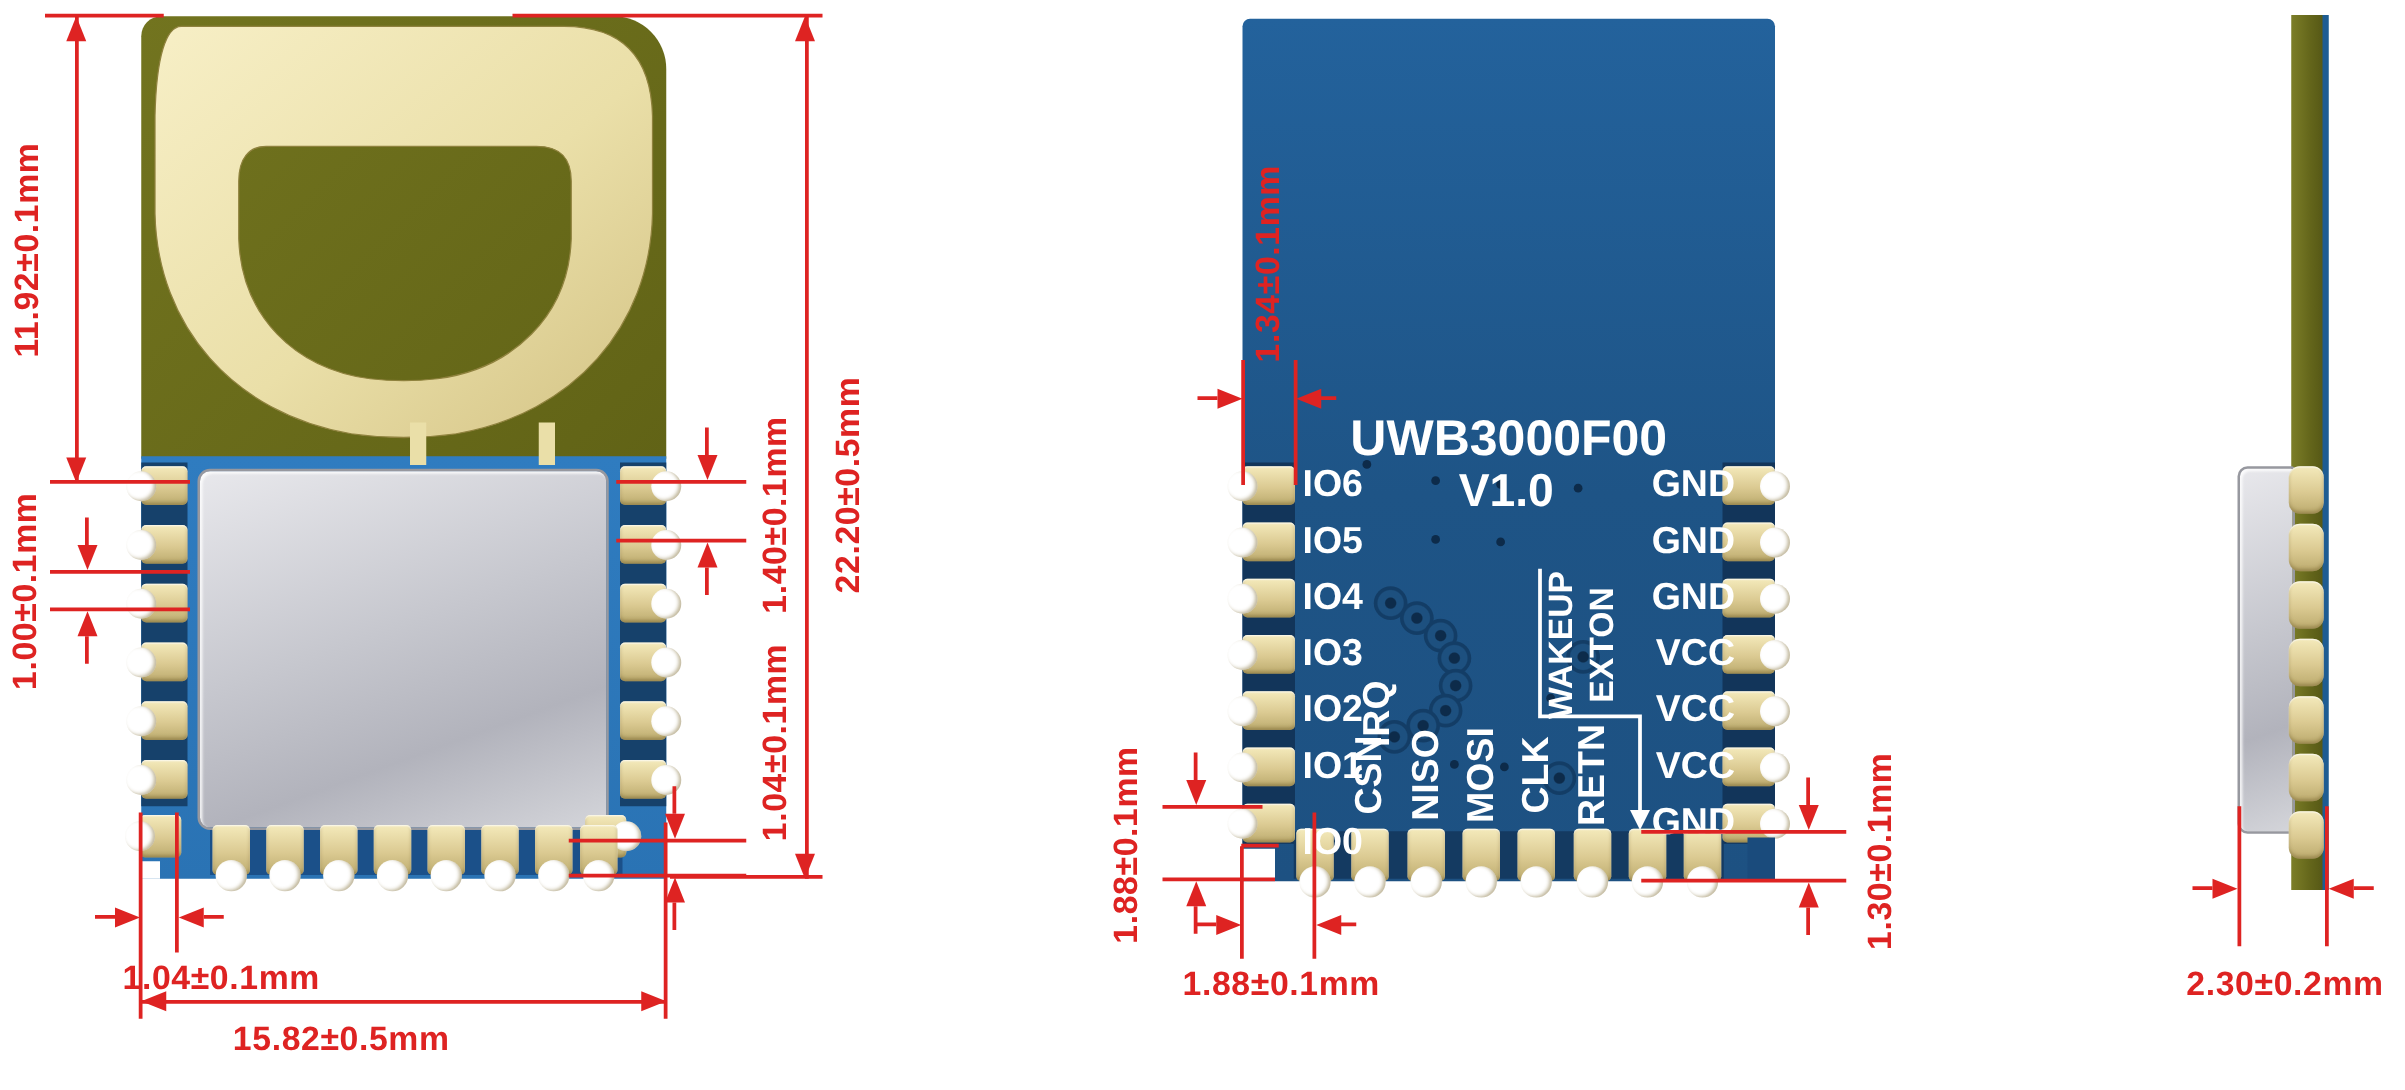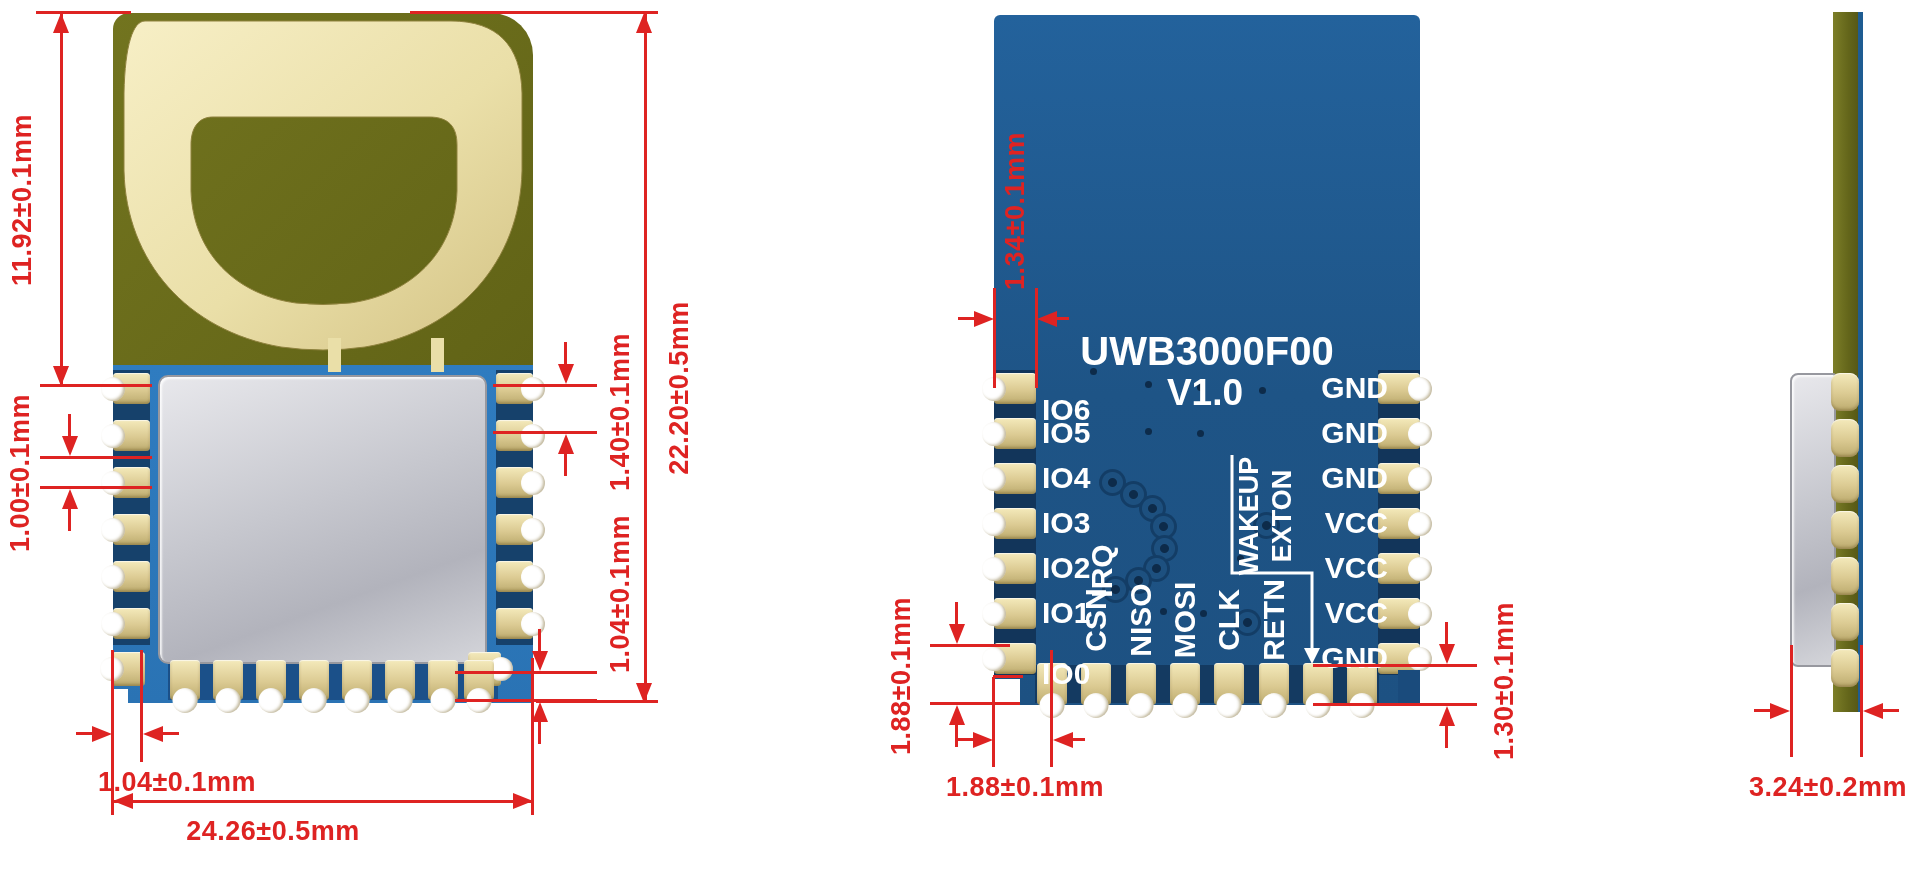--- a/index.html
+++ b/index.html
@@ -141,21 +141,21 @@
   <div class="h3" style="left:76px;top:732px;width:16px;"></div>
   <div class="tr" style="left:92px;top:726px;"></div>
   <div class="h3" style="left:163px;top:732px;width:16px;"></div>
   <div class="tl" style="left:143px;top:726px;"></div>
   <div class="dim" style="left:98px;top:769px;">1.04±0.1mm</div>
 
   <div class="h3" style="left:113px;top:800px;width:420px;"></div>
   <div class="tl" style="left:113px;top:793px;"></div>
   <div class="tr" style="left:513px;top:793px;"></div>
   <div class="v3" style="left:531px;top:658px;height:157px;"></div>
-  <div class="dim cdim" style="left:273px;top:818px;">24.26±0.5mm</div>
+  <div class="dim cdim" style="left:273px;top:818px;">15.82±0.5mm</div>
 
   <div>
     <div style="position:absolute;left:994px;top:15px;width:426px;height:690px;background:linear-gradient(180deg,#23629c,#1e5486 55%,#1d5182);border-radius:6px 6px 0 0;"></div>
     <div class="strip" style="left:994px;top:370px;width:42px;height:305px;background:#12355a;"></div>
     <div class="strip" style="left:1378px;top:370px;width:42px;height:305px;background:#12355a;"></div>
     <div class="strip" style="left:1035px;top:665px;width:344px;height:38px;background:#143a61;"></div>
 
     <div class="pad nL" style="left:994px;top:373px;width:42px;height:31px;"></div>
     <div class="pad nL" style="left:994px;top:418px;width:42px;height:31px;"></div>
     <div class="pad nL" style="left:994px;top:463px;width:42px;height:31px;"></div>
@@ -200,21 +200,21 @@
     <div class="dot" style="left:1259px;top:387px;"></div>
     <div class="dot" style="left:1145px;top:428px;"></div>
     <div class="dot" style="left:1197px;top:430px;"></div>
     <div class="dot" style="left:1237px;top:555px;"></div>
     <div class="dot" style="left:1160px;top:608px;"></div>
     <div class="dot" style="left:1200px;top:610px;"></div>
 
     <div class="wlab" style="left:1207px;top:331px;transform:translateX(-50%);font-size:40px;line-height:40px;">UWB3000F00</div>
     <div class="wlab" style="left:1205px;top:374px;transform:translateX(-50%);font-size:37px;line-height:37px;">V1.0</div>
 
-    <div class="wlab" style="left:1042px;top:393px;text-align:center;">IO6</div>
+    <div class="wlab" style="left:1042px;top:371px;text-align:center;">IO6</div>
     <div class="wlab" style="left:1042px;top:416px;">IO5</div>
     <div class="wlab" style="left:1042px;top:461px;">IO4</div>
     <div class="wlab" style="left:1042px;top:506px;">IO3</div>
     <div class="wlab" style="left:1042px;top:551px;">IO2</div>
     <div class="wlab" style="left:1042px;top:596px;">IO1</div>
     <div class="wlab" style="left:1042px;top:657px;">IO0</div>
 
     <div class="wlab" style="right:536px;top:371px;">GND</div>
     <div class="wlab" style="right:536px;top:416px;">GND</div>
     <div class="wlab" style="right:536px;top:461px;">GND</div>
@@ -283,15 +283,15 @@
     <div class="pad" style="left:1831px;top:603px;width:28px;height:38px;border-radius:9px;"></div>
     <div class="pad" style="left:1831px;top:649px;width:28px;height:38px;border-radius:9px;"></div>
   </div>
 
   <div class="v3" style="left:1790px;top:645px;height:112px;"></div>
   <div class="v3" style="left:1860px;top:645px;height:112px;"></div>
   <div class="h3" style="left:1754px;top:709px;width:16px;"></div>
   <div class="tr" style="left:1770px;top:703px;"></div>
   <div class="h3" style="left:1883px;top:709px;width:16px;"></div>
   <div class="tl" style="left:1863px;top:703px;"></div>
-  <div class="dim cdim" style="left:1828px;top:774px;">3.24±0.2mm</div>
+  <div class="dim cdim" style="left:1828px;top:774px;">2.30±0.2mm</div>
 
 </div>
 
 </body></html>

